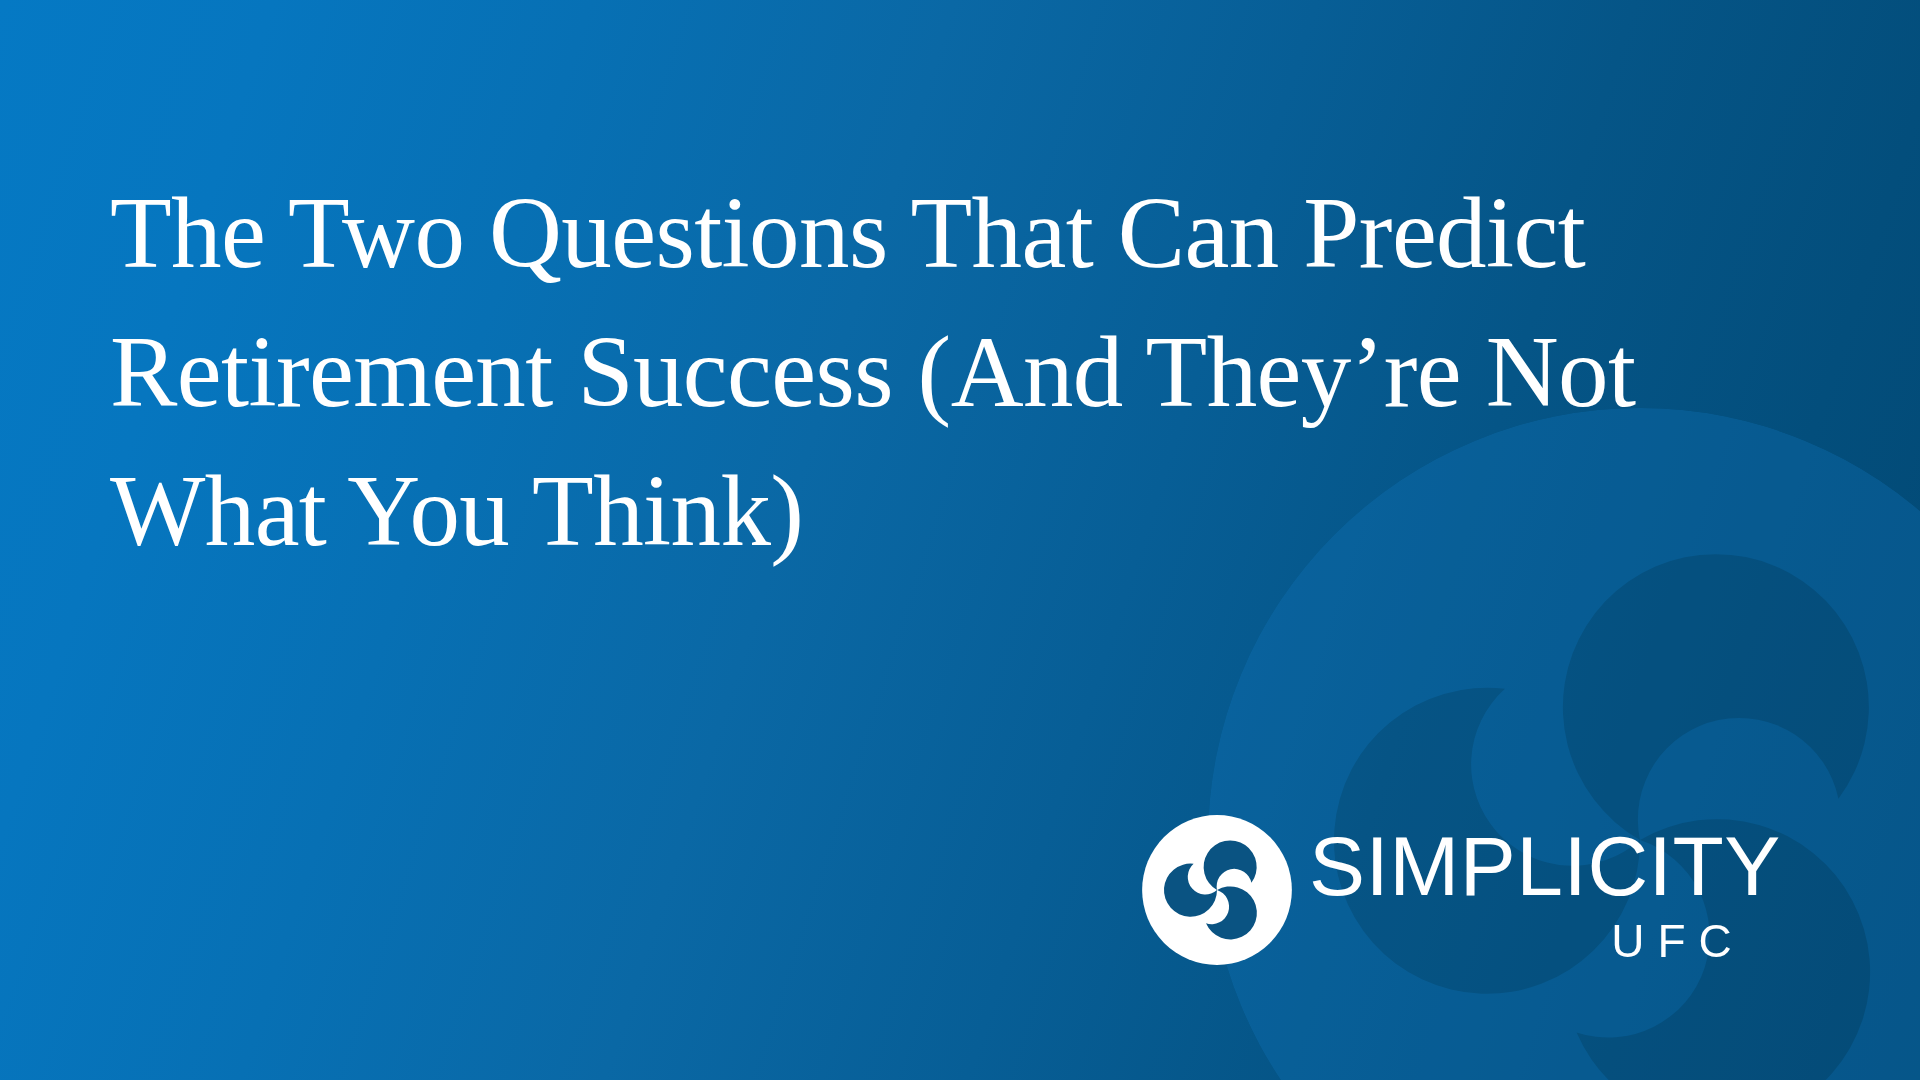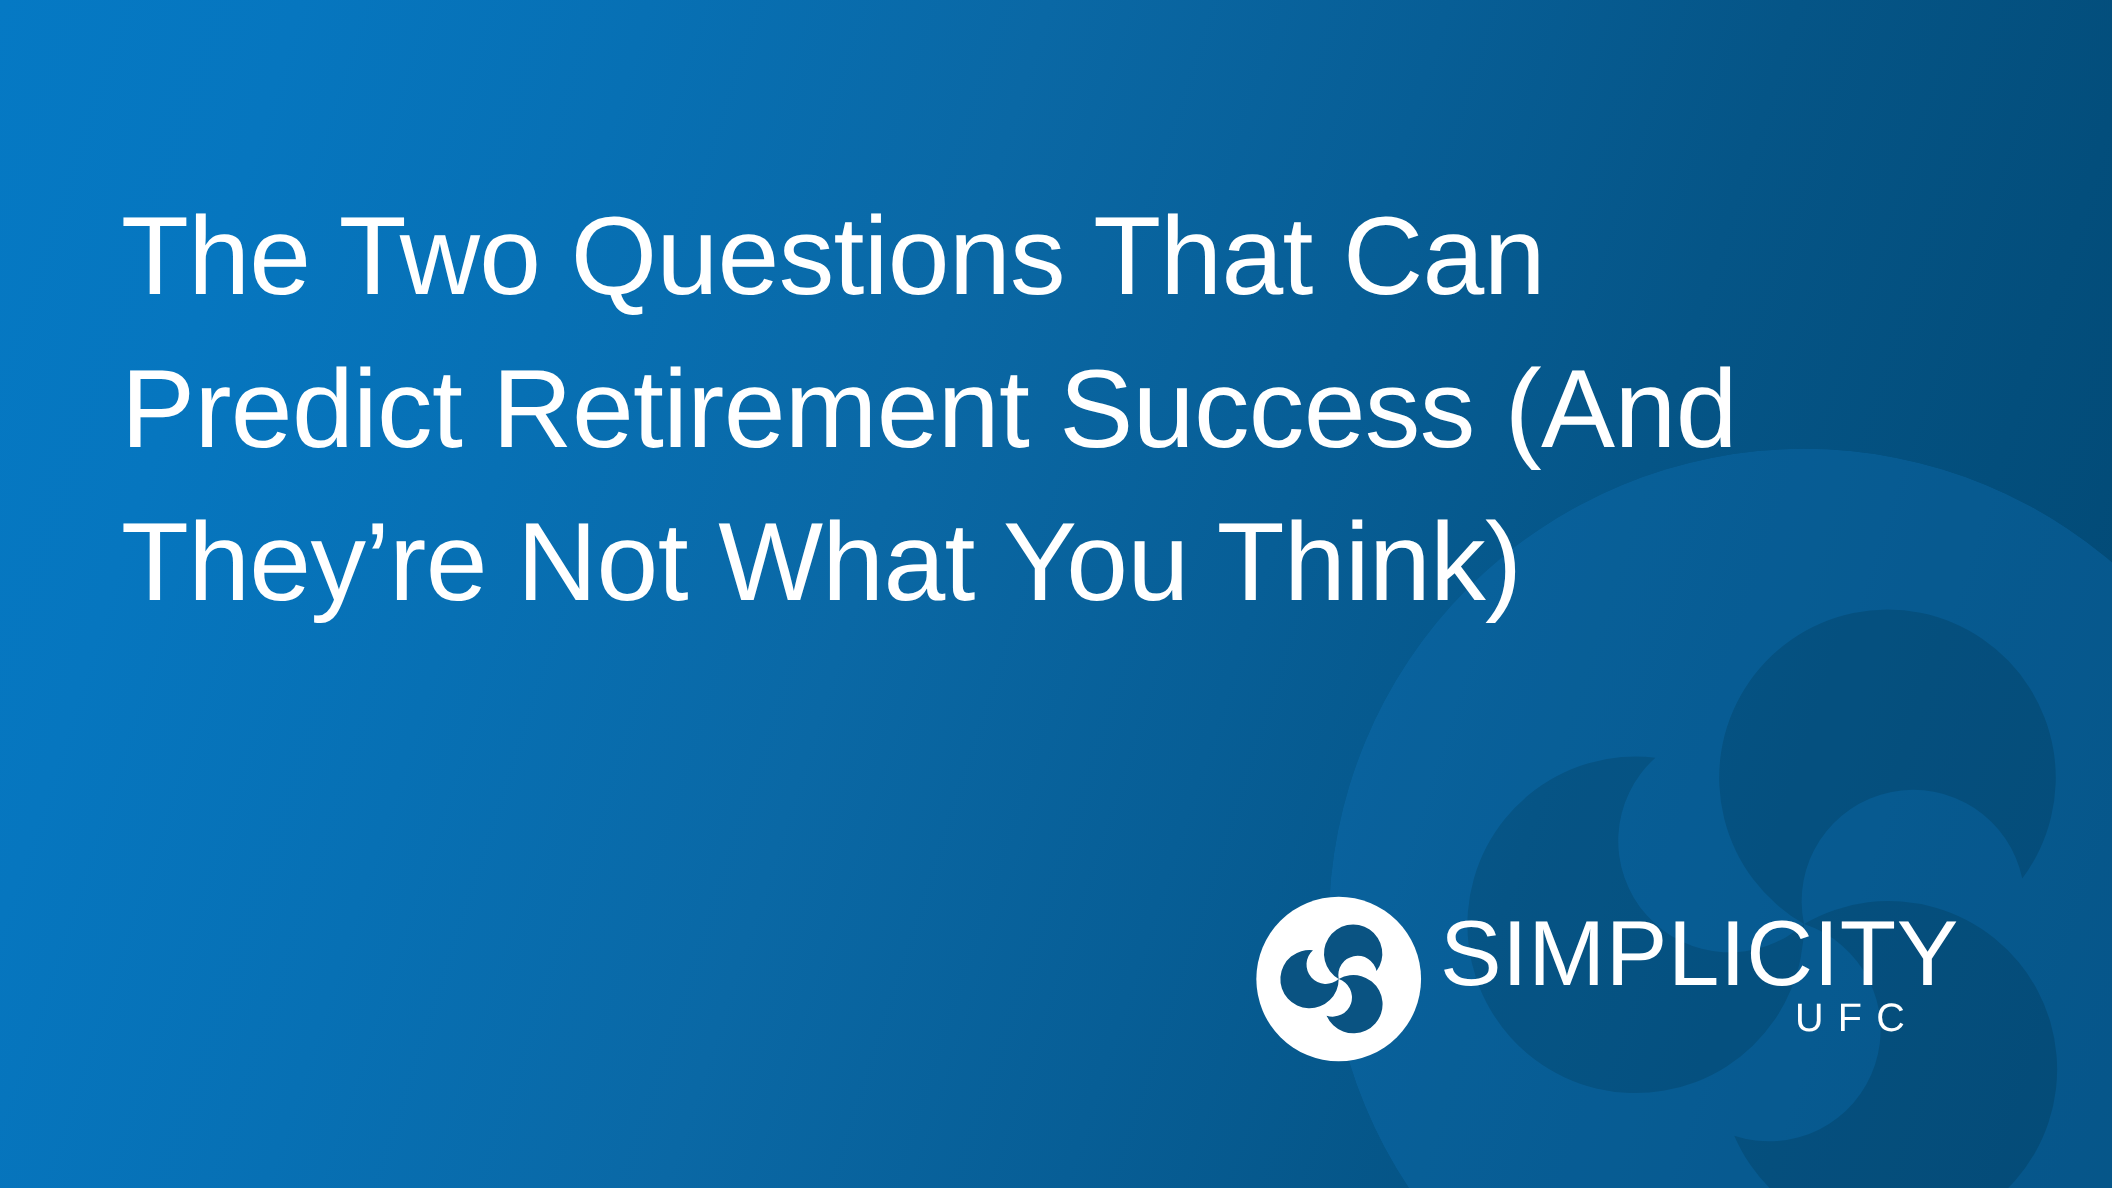--- a/index.html
+++ b/index.html
@@ -45,20 +45,21 @@
     position: absolute;
     left: 110px;
     top: 96px;
     width: 1560px;
     color: #ffffff;
     font-size: 101px;
     line-height: 139px;
     font-weight: 400;
     letter-spacing: -0.6px;
     white-space: pre-wrap;
+    font-family: Liberation Serif, serif;
   }
 
   
   .brand {
     position: absolute;
     left: 1139px;
     top: 812px;
     display: flex;
     align-items: flex-start;
     justify-content: flex-end;
@@ -80,24 +81,25 @@
   .brand-name {
     color: #ffffff;
     font-size: 84px;
     line-height: 84px;
     font-weight: 300;
     letter-spacing: 0.5px;
     white-space: nowrap;
   }
   .brand-sub {
     color: #ffffff;
-    font-size: 36px;
+    font-size: 46px;
     line-height: 34px;
     font-weight: 300;
     letter-spacing: 13px;
+    margin-top: 16px;
     margin-right: 36px;
     white-space: nowrap;
   }
 </style>
 </head>
 <body>
 
 <div class="slide">
 
   <div class="watermark">

